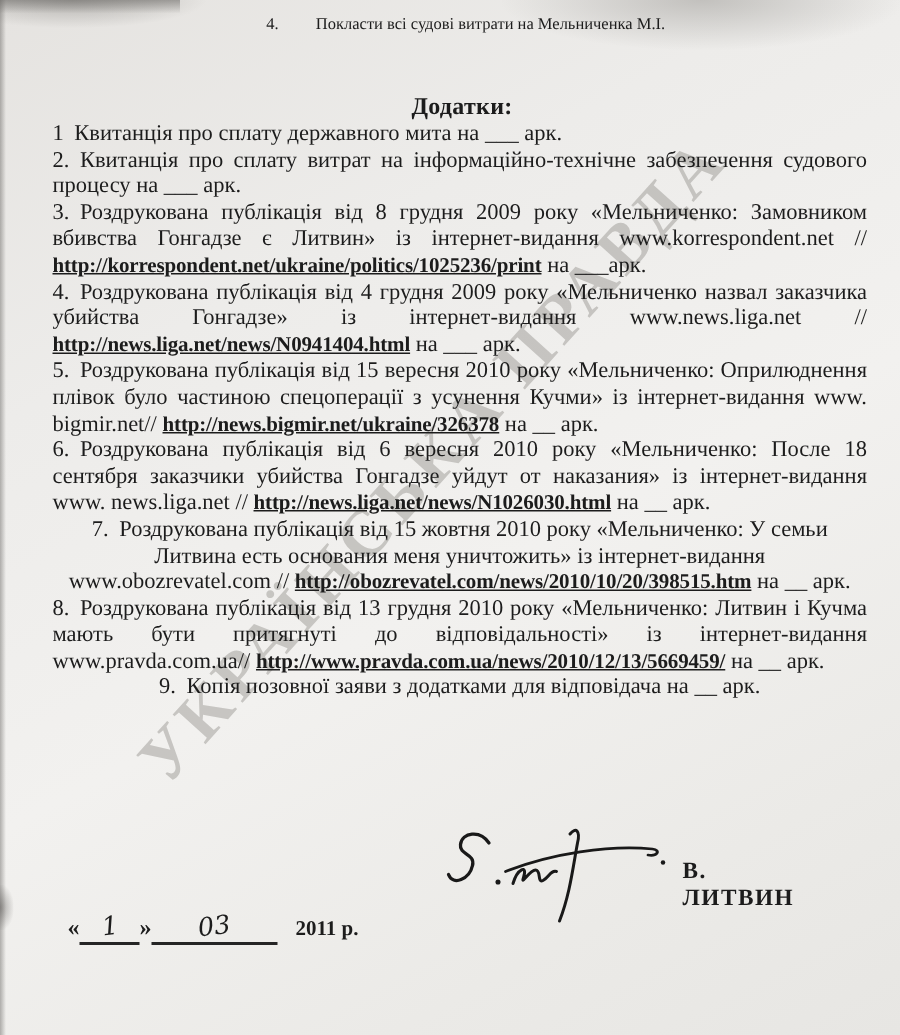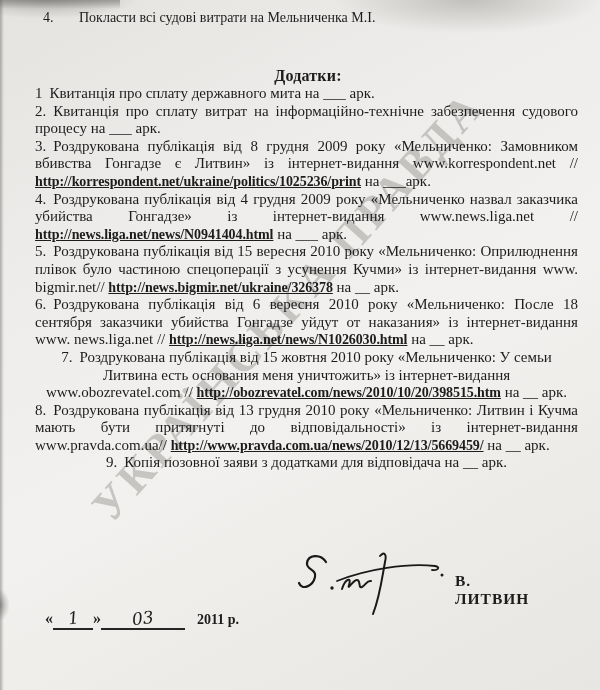--- a/index.html
+++ b/index.html
@@ -22,21 +22,21 @@
   .watermark {
     position:absolute; left:-2px; top:280px; width:580px; z-index:1;
     text-align:center; white-space:nowrap;
     font-family:"Liberation Serif", serif; font-weight:bold;
     font-size:45px; letter-spacing:4px;
     color:rgba(128,126,122,0.38);
     transform:rotate(-48deg);
   }
   
   .content { position:absolute; z-index:2; left:35px; top:0; width:543px; }
-  .clause { margin:10px 0 0 8px; font-size:14px; }
+  .clause { margin:10px 0 0 8px; font-size:11px;text-align:center; }
   .clause .cnum { display:inline-block; margin-right:22px; }
   .heading { margin:41px 0 0 3px; font-size:16px; font-weight:bold; letter-spacing:0.2px;text-align:center; }
   .items { }
   .item { margin:0; font-size:15px; line-height:17.6px; text-align:justify; }
   .item:nth-child(7), .item:nth-child(9) { text-align:center; }
   .item .num { margin-right:7px; }
   .link { font-weight:bold; text-decoration:underline; color:inherit;
           font-size:14px; letter-spacing:-0.1px; }
   
   .sig-block { position:absolute; z-index:2; left:0; top:546px; width:544px; height:84px; }

